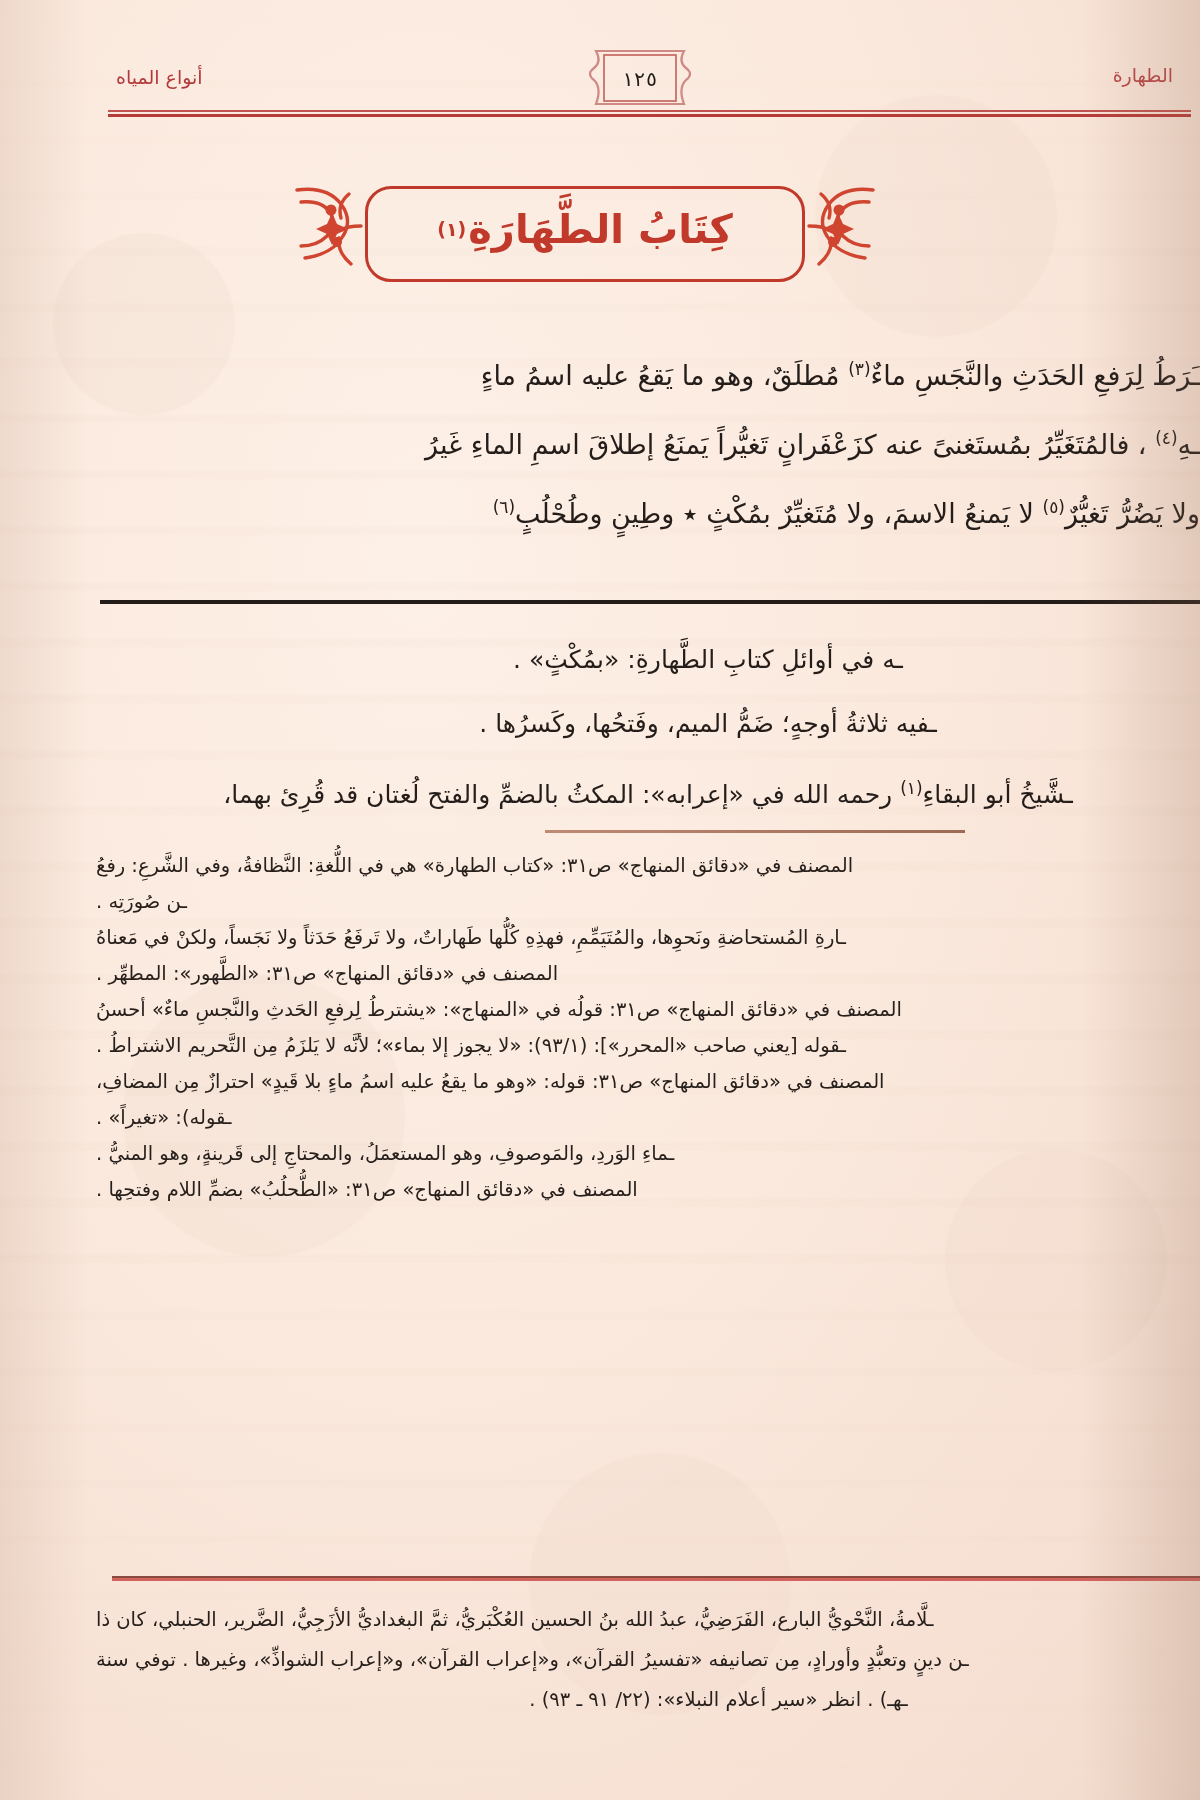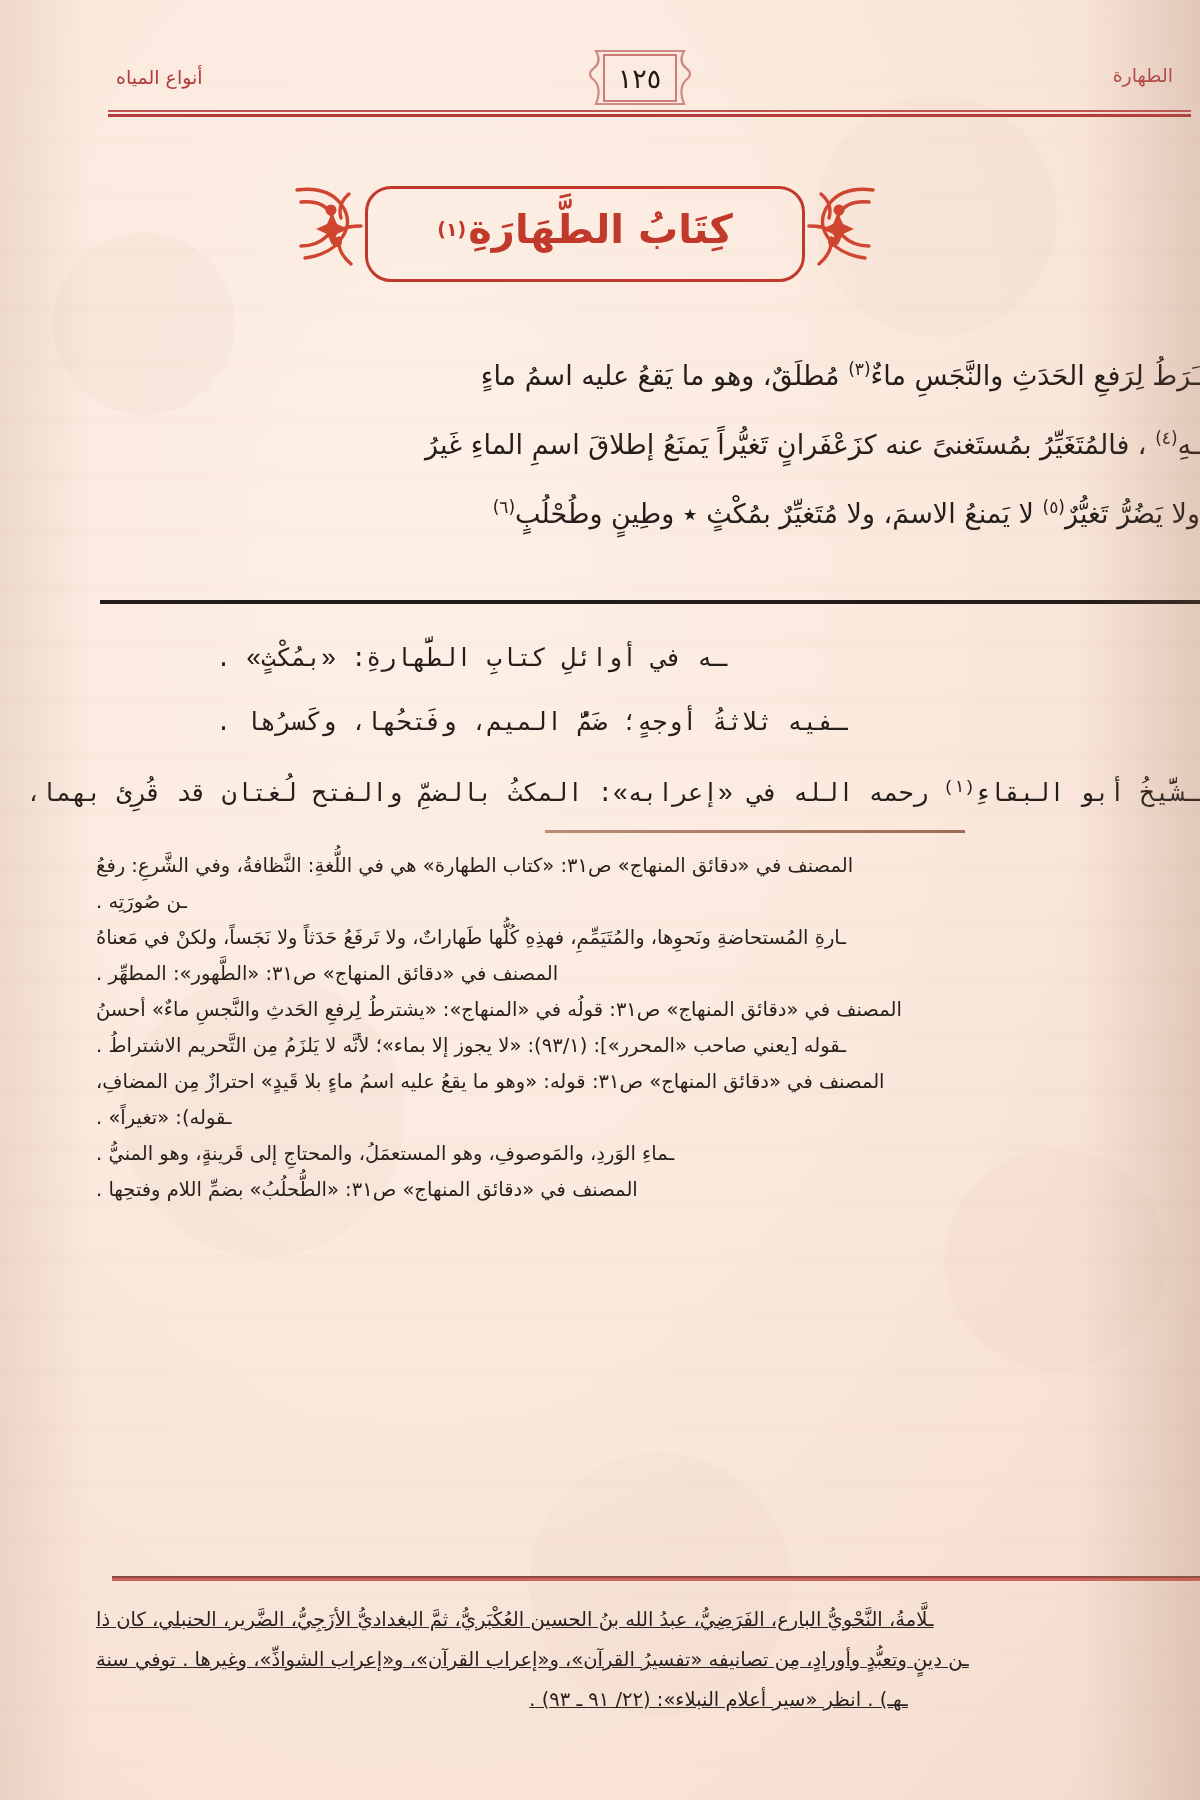--- a/index.html
+++ b/index.html
@@ -101,24 +101,24 @@
     top: -4px;
     width: 116px;
     height: 62px;
     display: flex;
     align-items: center;
     justify-content: center;
   }
   .cartouche-svg { position: absolute; inset: 0; }
   .page-number {
     position: relative;
-    font-size: 27px;
+    font-size: 20px;
     color: #1f1a17;
     letter-spacing: 1px;
-    font-family: Liberation Serif, serif;
+    font-family: Liberation Mono, monospace;
     z-index: 2;
   }
   .header-rule {
     position: absolute;
     top: 58px;
     left: 20px;
     right: 0;
     height: 7px;
   }
   .header-rule .r1 { position:absolute; top:0;   left:0; right:0; height:2px; background:#c0534f; }
@@ -205,25 +205,24 @@
   .commentary {
     position: absolute;
     top: 628px;
     left: 96px;
     right: 0;
   }
   .comm-line {
     font-size: 25px;
     line-height: 64px;
     color: #241d1a;
-    text-align: left;
+    text-align: center;
     white-space: nowrap;
     direction: rtl;
     padding-inline-start: 0;
-    font-family: Liberation Mono, monospace;
   }
   .comm-line.indent-a { padding-inline-end: 120px; }
 
   
   .mini-rule {
     position: absolute;
     top: 830px;
     left: 545px;
     width: 420px;
     height: 3px;
@@ -254,21 +253,20 @@
     height: 5px;
   }
   .bottom-rule .b1 { position:absolute; top:0; left:0; right:0; height:2px; background:#8a4a40; }
   .bottom-rule .b2 { position:absolute; top:2px; left:0; right:0; height:3px; background:#d2625c; }
 
   .bio-notes {
     position: absolute;
     top: 1600px;
     left: 96px;
     right: 9px;
-    text-decoration: underline;
   }
   .bio-line {
     font-size: 19.5px;
     line-height: 40px;
     color: #261f1b;
     white-space: nowrap;
     direction: rtl;
     text-align: left;
   }
   .bio-line.last { text-align: center; padding-inline-end: 150px; }

